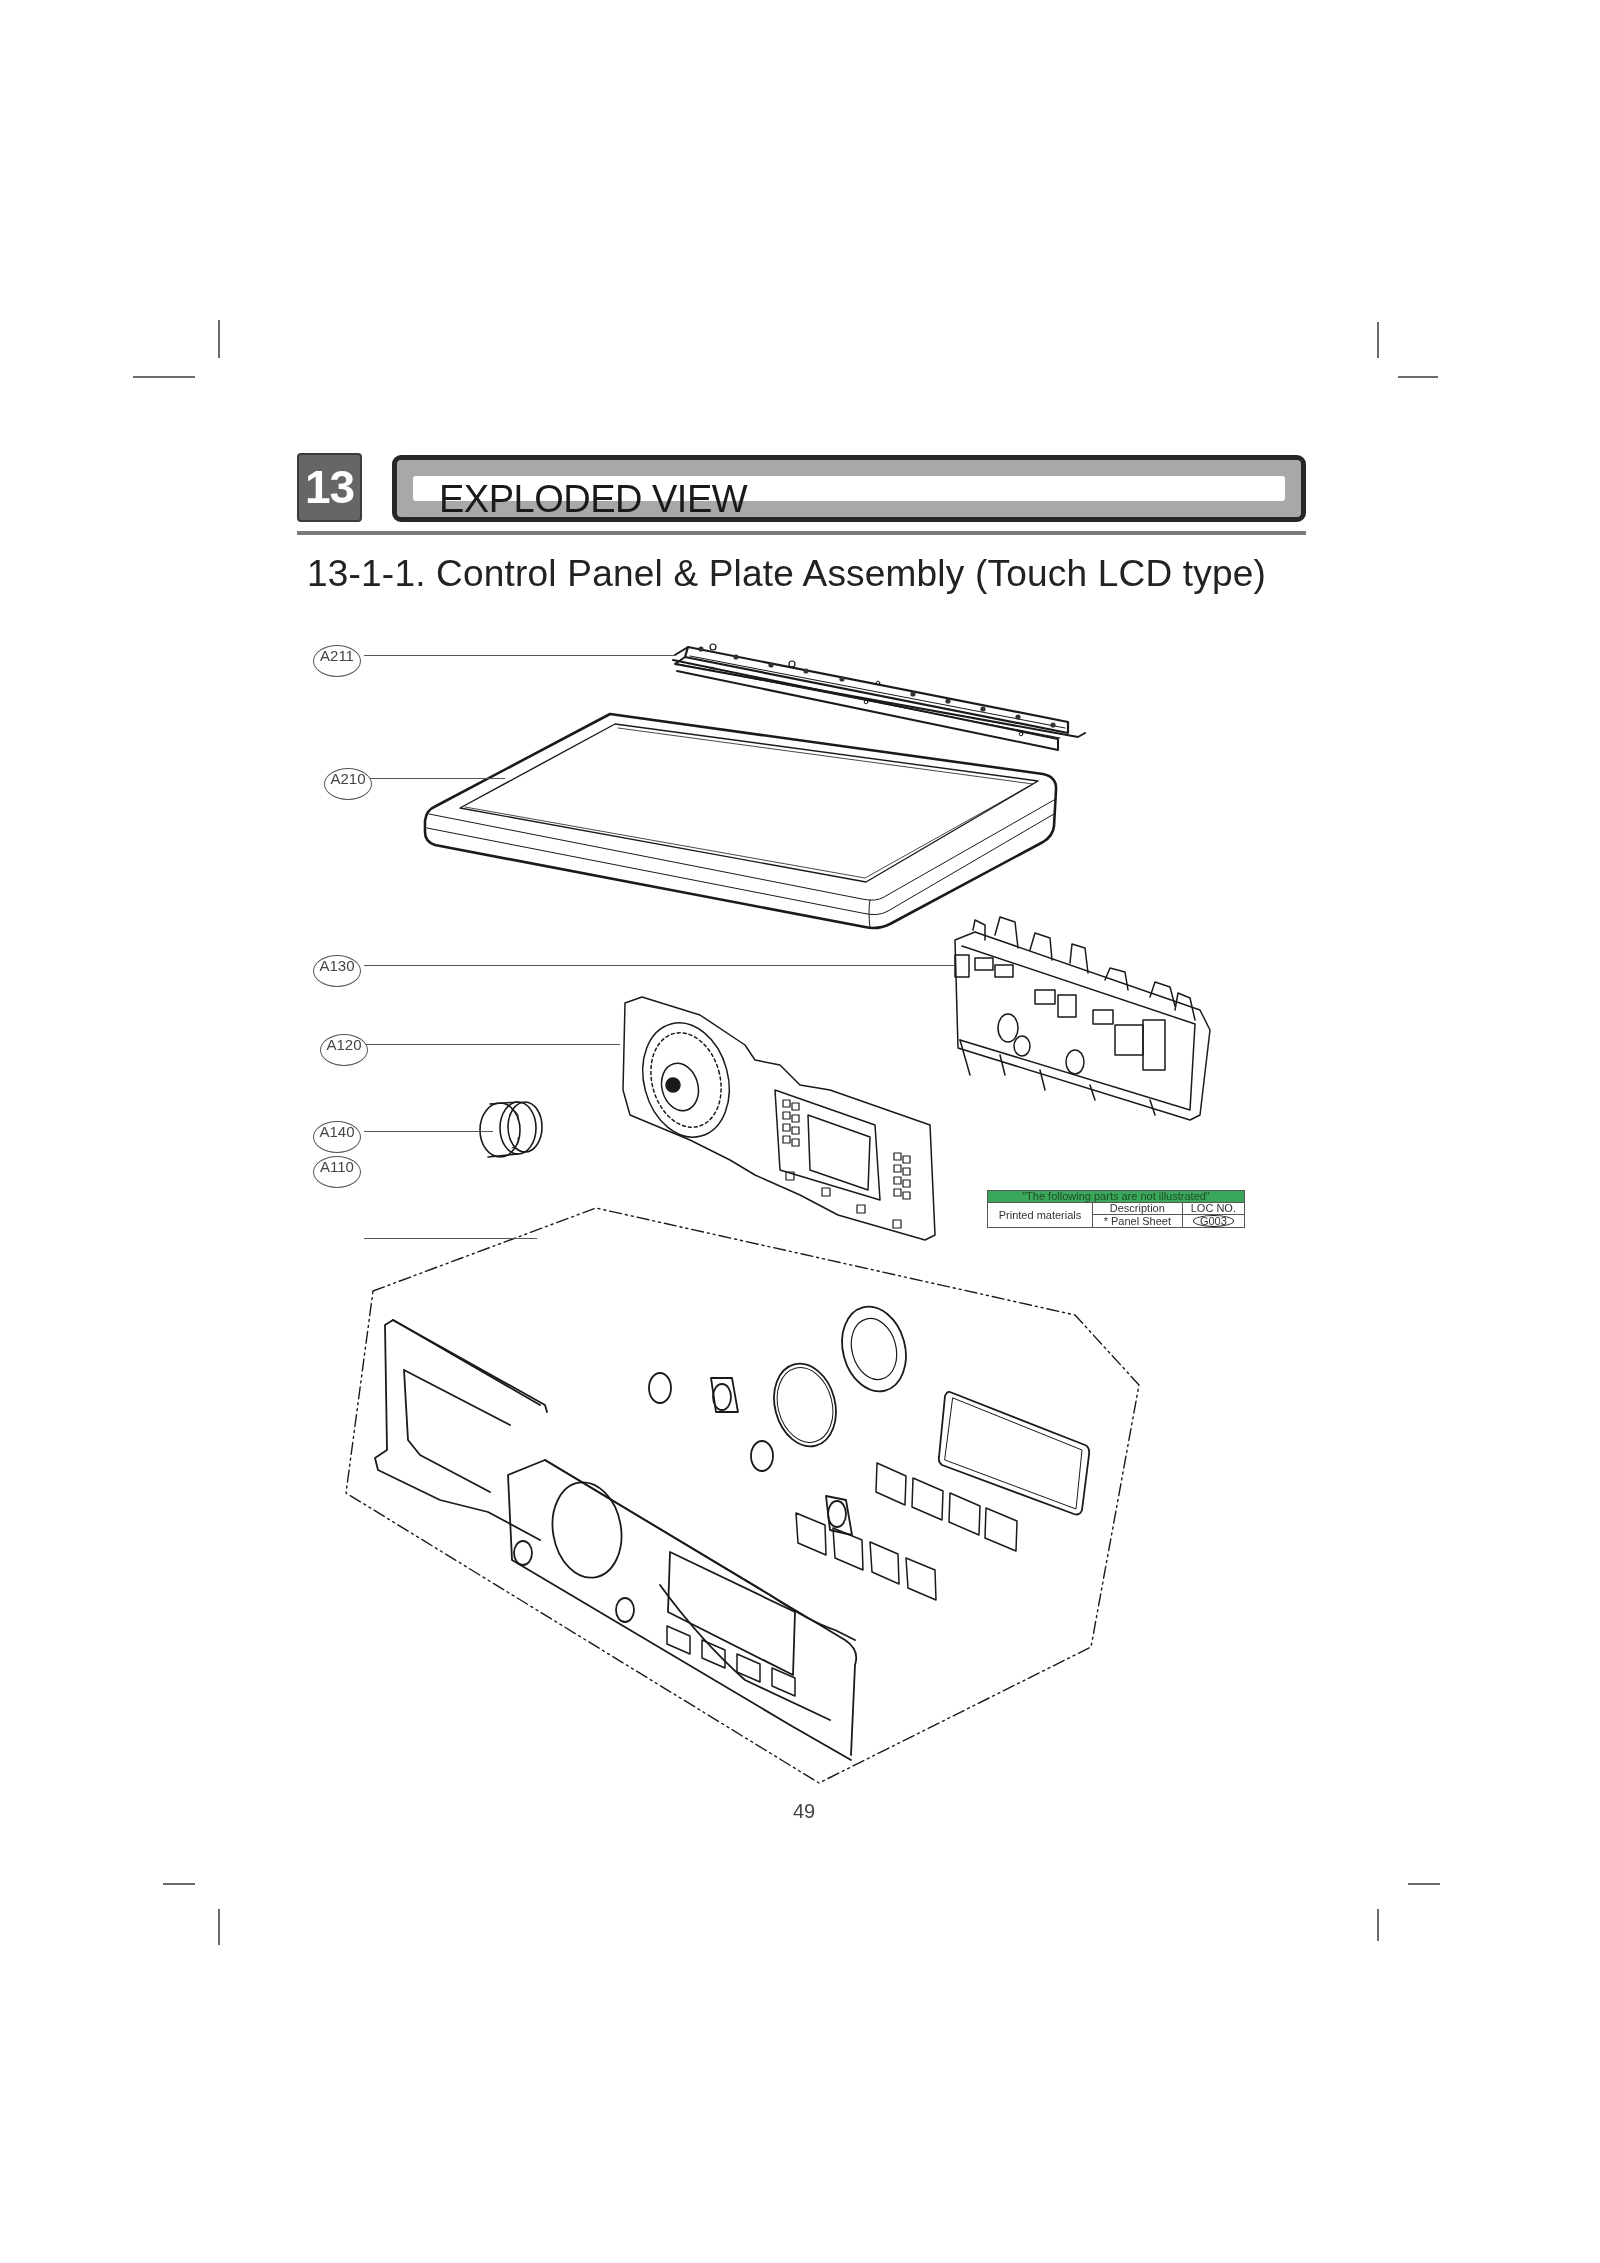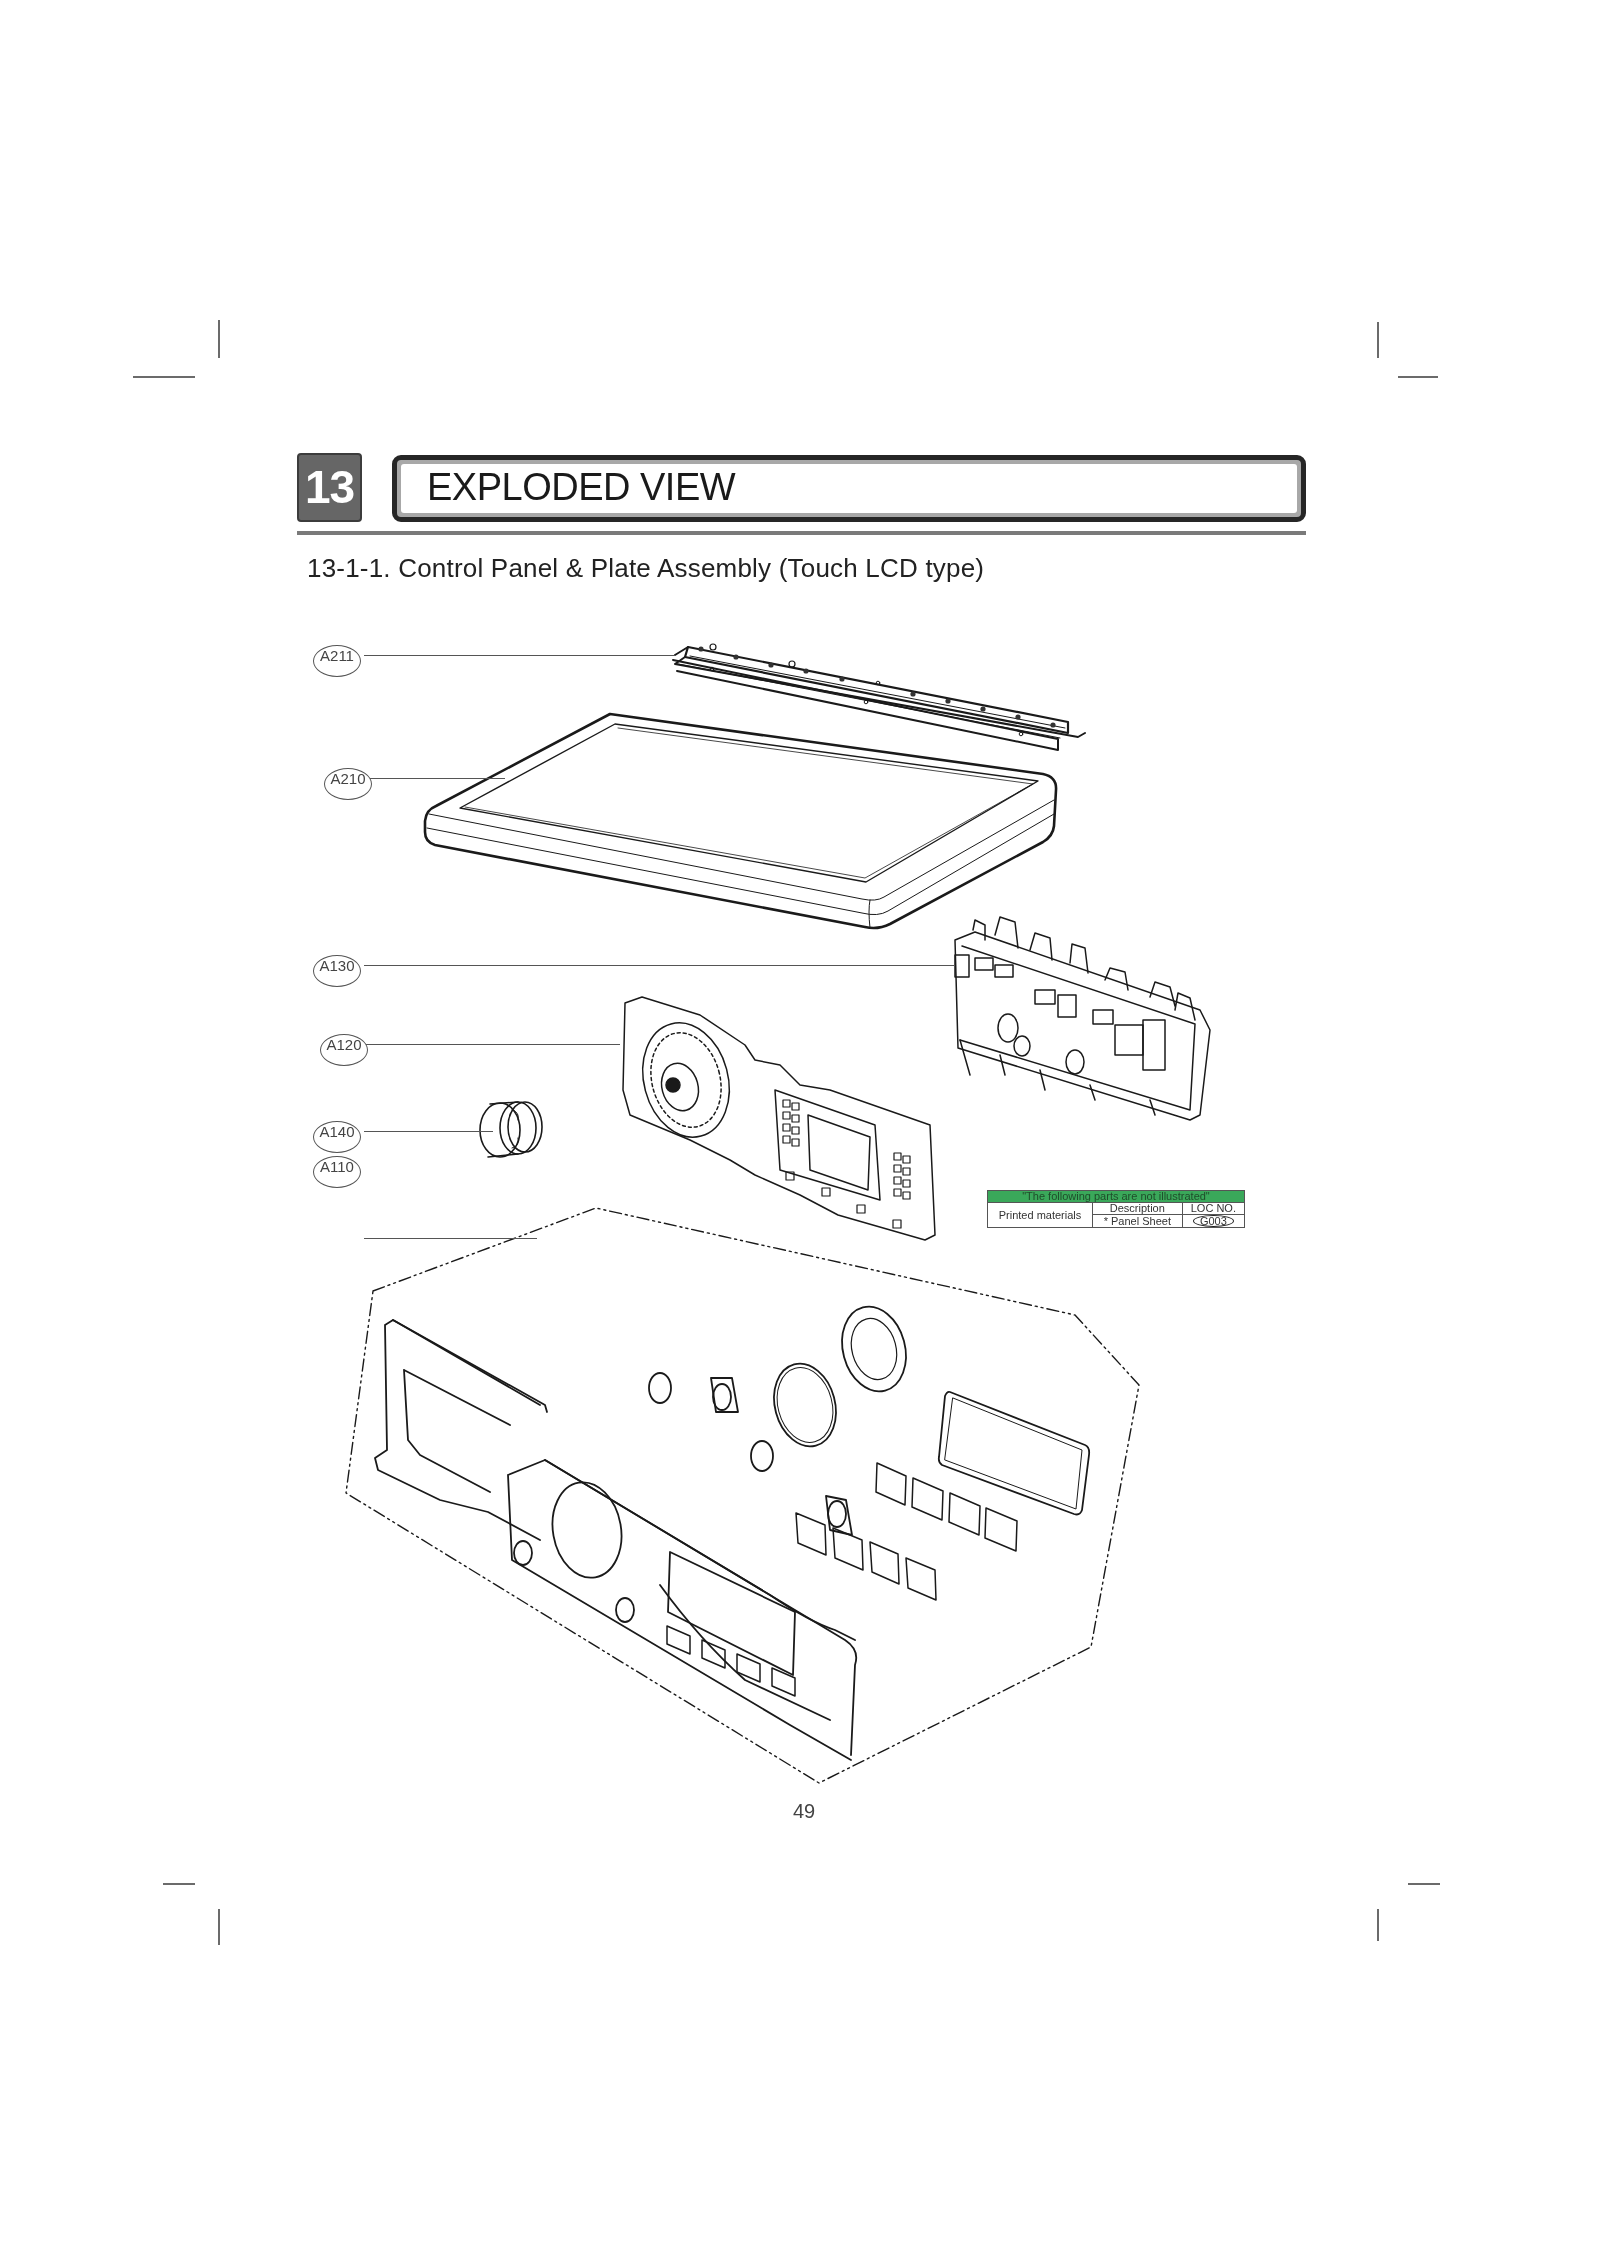--- a/index.html
+++ b/index.html
@@ -3,25 +3,25 @@
 <meta charset="utf-8">
 <style>
   html, body { margin:0; padding:0; background:#ffffff; }
   body { width:1600px; height:2263px; position:relative; overflow:hidden;
          font-family:"Liberation Sans", sans-serif; color:#222; }
   .crop { position:absolute; background:#6b6b6b; }
   .badge { position:absolute; left:297px; top:453px; width:65px; height:69px;
            background:#666666; border:2px solid #3c3c3c; border-radius:4px; box-sizing:border-box;
            color:#fff; font-weight:bold; font-size:46px; line-height:65px; text-align:center; letter-spacing:-1px; }
   .title-box { position:absolute; left:392px; top:455px; width:914px; height:67px; box-sizing:border-box;
-               border:5px solid #262626; border-radius:9px; background:#a8a8a8; padding:4px; }
+               border:5px solid #262626; border-radius:9px; background:#a8a8a8; padding:16px; }
   .title-inner { width:100%; height:100%; background:#fff; border-radius:3px; box-sizing:border-box;
                  font-size:38px; line-height:46px; padding-left:26px; color:#1a1a1a; letter-spacing:-0.5px; font-weight:normal; }
   .rule { position:absolute; left:297px; top:531px; width:1009px; height:4px; background:#7a7a7a; }
-  .subtitle { position:absolute; left:307px; top:553px; font-size:26px; color:#222; letter-spacing:0.2px; }
+  .subtitle { position:absolute; left:307px; top:553px; font-size:37px; color:#222; letter-spacing:0.2px; }
   .callout { position:absolute; width:48px; height:32px; border:1.4px solid #555; border-radius:50%;
              box-sizing:border-box; font-size:15px; line-height:20px; text-align:center; color:#444; background:#fff; }
   .leader { position:absolute; height:1.3px; background:#555; }
   svg.diagram { position:absolute; left:0; top:0; }
   .na-table { position:absolute; left:987px; top:1190px; width:258px; border-collapse:collapse;
               font-size:11px; color:#333; }
   .na-table td { border:1px solid #555; padding:0 2px; text-align:center; line-height:11px; }
   .na-head { background:#3aa85a; color:#1f4d2a; font-style:normal; }
   .loc { display:inline-block; border:1px solid #222; border-radius:50%; padding:0 6px; line-height:10px; }
   .page-num { position:absolute; left:793px; top:1800px; font-size:20px; color:#444; }

